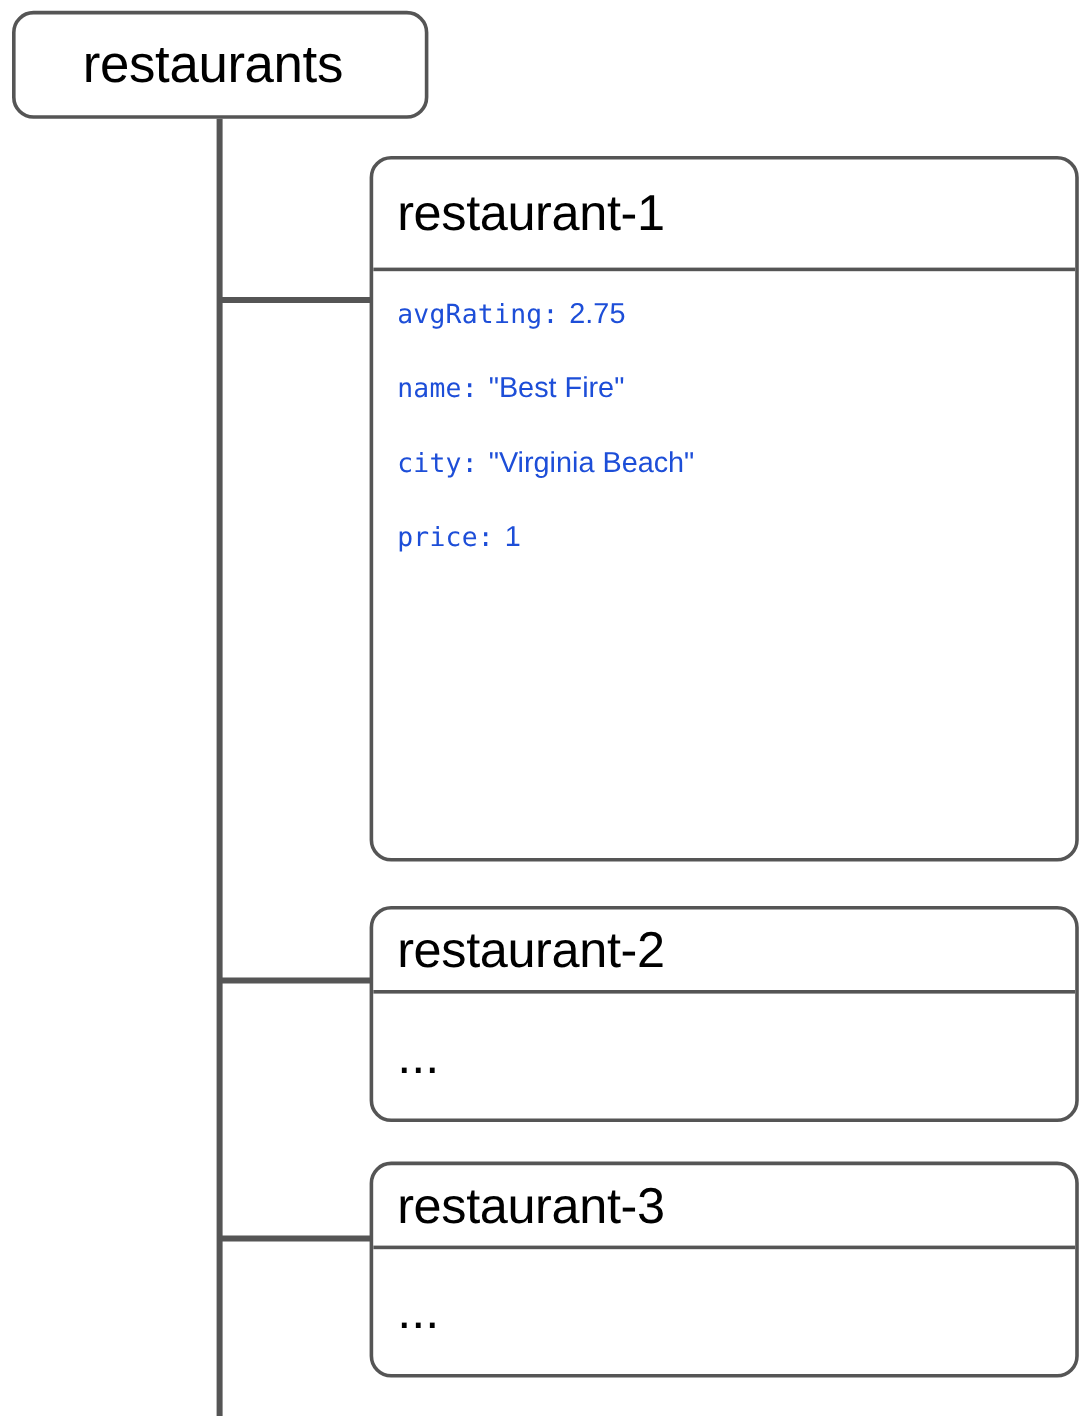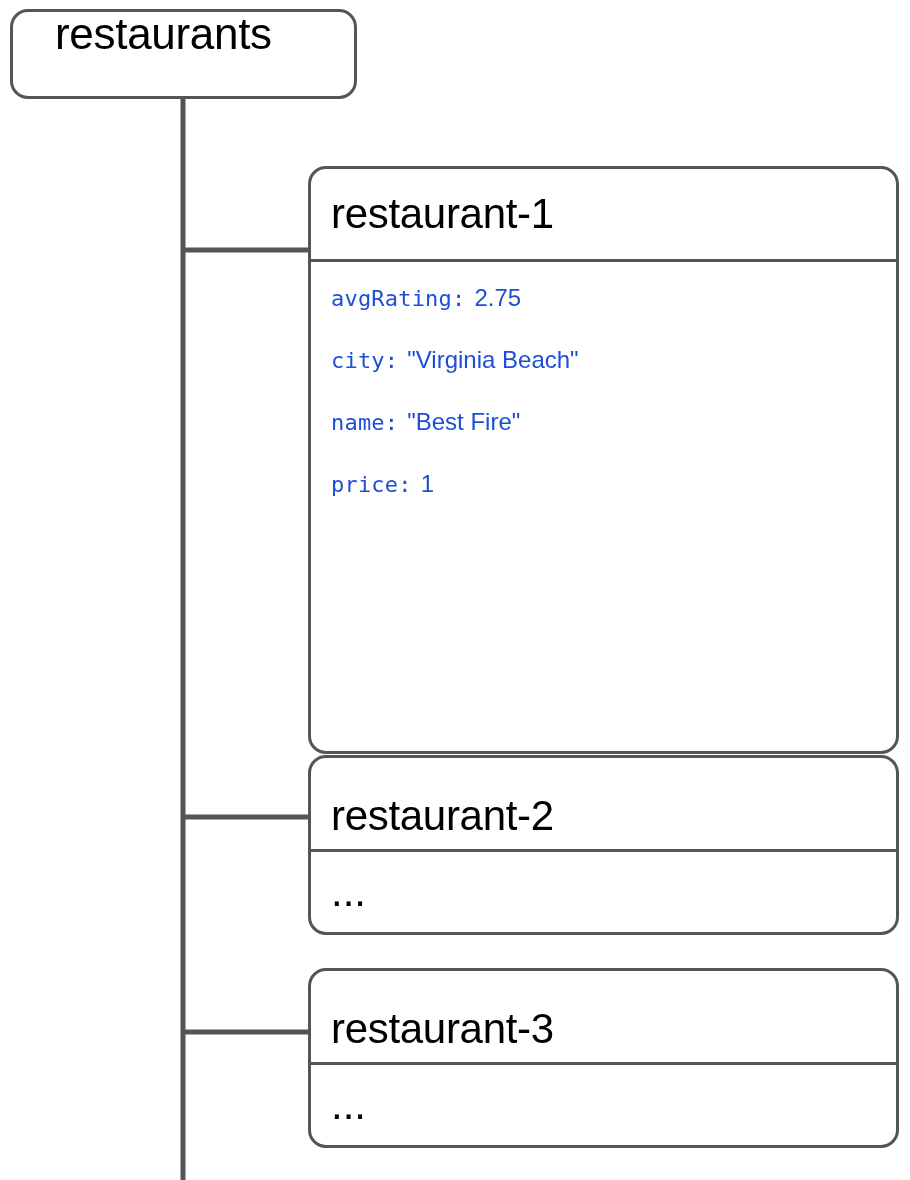--- a/index.html
+++ b/index.html
@@ -40,52 +40,53 @@
     border-radius: 18px;
   }
 
   
   .node-root {
     left: 10px;
     top: 9px;
     width: 347px;
     height: 90px;
     display: flex;
-    padding-left: 42px;
+    align-items: center;
+    padding-left: 56px;
   }
   .node-root .title {
     font-size: 44px;
     color: #000000;
     line-height: 1;
     letter-spacing: -0.3px;
   }
 
   
   .node-doc {
     left: 308px;
     width: 591px;
     display: flex;
     flex-direction: column;
     overflow: hidden;
   }
-  #doc-1 { top: 130px;  height: 588px; margin-top: 36px; }
+  #doc-1 { top: 130px;  height: 588px; }
   #doc-2 { top: 755px;  height: 180px; }
   #doc-3 { top: 968px;  height: 180px; justify-content: flex-end; }
 
   .doc-header {
     flex: none;
     display: flex;
     align-items: center;
     padding-left: 20px;
     border-bottom: 3px solid #555555;
     box-sizing: border-box;
   }
   #doc-1 .doc-header { height: 93px; }
   #doc-2 .doc-header,
-  #doc-3 .doc-header { height: 70px; margin-top: 24px; }
+  #doc-3 .doc-header { height: 70px; }
 
   .doc-header .title {
     font-size: 42px;
     color: #000000;
     line-height: 1;
     letter-spacing: -0.3px;
   }
 
   .doc-body {
     flex: 1 1 auto;
@@ -155,27 +156,27 @@
     </div>
     <div class="doc-body">
 
       <div class="field-row">
         <span class="field-key">avgRating:</span>
         <span class="field-value">2.75</span>
       </div>
 
 
       <div class="field-row">
+        <span class="field-key">name:</span>
+        <span class="field-value">"Best Fire"</span>
+      </div>
+
+      <div class="field-row">
         <span class="field-key">city:</span>
         <span class="field-value">"Virginia Beach"</span>
-      </div>
-
-      <div class="field-row">
-        <span class="field-key">name:</span>
-        <span class="field-value">"Best Fire"</span>
       </div>
 
 
 
       <div class="field-row">
         <span class="field-key">price:</span>
         <span class="field-value">1</span>
       </div>
 
     </div>

